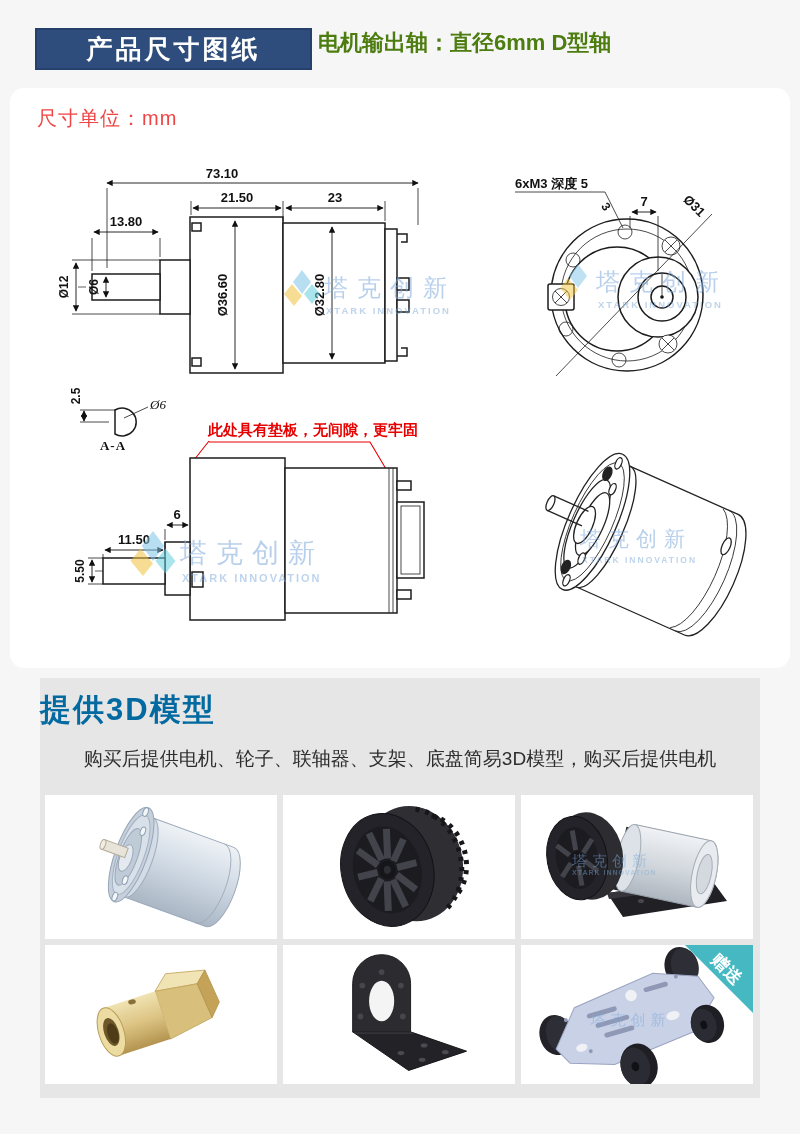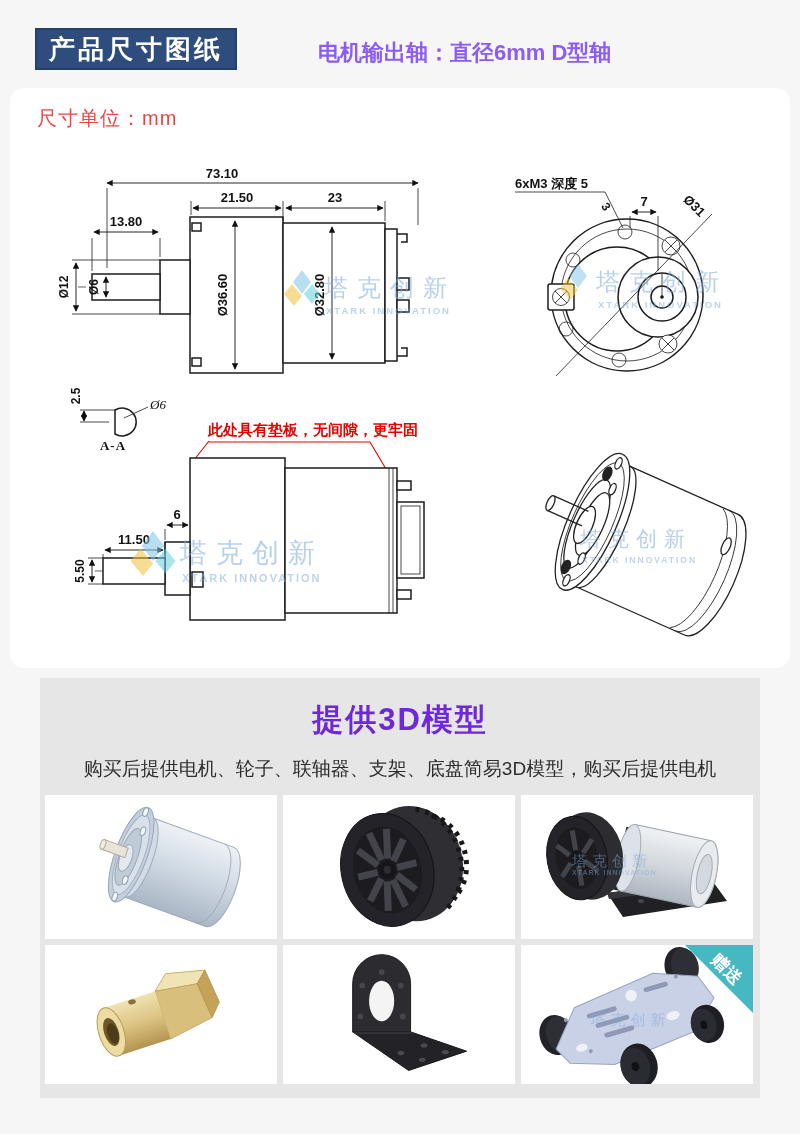--- a/index.html
+++ b/index.html
@@ -1,40 +1,40 @@
 <!DOCTYPE html>
 <html><head>
 <meta charset="utf-8">
 <style>
   html,body{margin:0;padding:0;background:#f6f6f7;font-family:"Liberation Sans",sans-serif;}
   .page{position:relative;width:800px;height:1134px;background:#f6f6f7;overflow:hidden;}
   
-  .badge{position:absolute;left:35px;top:28px;width:202px;height:42px;background:#2e4c7c;border:2px solid #24406b;
+  .badge{position:absolute;left:35px;top:28px;width:277px;height:42px;background:#2e4c7c;border:2px solid #24406b;
          color:#fff;font-size:26px;font-weight:bold;letter-spacing:3px;display:flex;align-items:center;justify-content:center;box-sizing:border-box;}
-  .subtitle{position:absolute;left:318px;top:38px;font-size:22px;font-weight:bold;color:#8b5cf6;}
+  .subtitle{position:absolute;left:318px;top:28px;font-size:22px;font-weight:bold;color:#4d7c0f;}
   
   .card{position:absolute;left:10px;top:88px;width:780px;height:580px;background:#fff;border-radius:14px;}
   .unit{position:absolute;left:27px;top:17px;font-size:20px;color:#ef4444;letter-spacing:1px;}
   svg.drawing{position:absolute;left:0;top:0;}
   .edge{fill:none;stroke:#1c1c1c;stroke-width:1.5;}
   .edgef{fill:#fff;stroke:#1c1c1c;stroke-width:1.5;}
   .thin{fill:none;stroke:#1c1c1c;stroke-width:.8;}
   .cl{fill:none;stroke:#1c1c1c;stroke-width:.7;stroke-dasharray:8 3 2 3;}
   .dim{fill:none;stroke:#111;stroke-width:.9;}
   text.dt{font:bold 13px "Liberation Sans",sans-serif;fill:#111;}
   text.dts{font:bold 12px "Liberation Sans",sans-serif;fill:#111;}
   text.serif{font:italic 13px "Liberation Serif",serif;fill:#111;}
   text.aa{font:bold 13px "Liberation Serif",serif;fill:#111;letter-spacing:1px;}
   .redl{fill:none;stroke:#e60000;stroke-width:1.1;}
   text.redt{font:bold 15px "Liberation Sans",sans-serif;fill:#e60000;}
   text.wmc{font:24px "Liberation Sans",sans-serif;letter-spacing:9px;fill:rgba(125,170,218,.55);}
   text.wme{font:bold 9.5px "Liberation Sans",sans-serif;letter-spacing:2px;fill:rgba(125,170,218,.5);}
   
   .models{position:absolute;left:40px;top:678px;width:720px;height:420px;background:#e6e6e7;}
-  .m-title{text-align:center;padding-top:21px;font-size:31px;font-weight:bold;color:#6d28d9;letter-spacing:2px;}
+  .m-title{padding-top:11px;font-size:31px;font-weight:bold;color:#0369a1;letter-spacing:2px;}
   .m-desc{text-align:center;margin-top:15px;font-size:19px;color:#2e2e2e;}
   .grid{position:absolute;left:5px;top:117px;width:710px;display:grid;grid-template-columns:232px 232px 232px;grid-template-rows:144px 139px;gap:6px;}
   .cell{background:#fff;position:relative;overflow:hidden;}
   .cell svg{display:block;width:100%;height:100%;}
   .ribbon{position:absolute;top:0;right:0;width:0;height:0;border-left:68px solid transparent;border-top:68px solid #45b8c2;}
   .ribbon-label{position:absolute;top:13px;right:8px;transform:rotate(45deg);color:#fff;font-size:17px;font-weight:bold;letter-spacing:1px;}
   .cell-wm{position:absolute;left:22%;top:40%;pointer-events:none;color:rgba(125,170,218,.5);font-size:15px;letter-spacing:5px;line-height:1.1;}
   .cell-wm .en{display:block;font-size:7px;letter-spacing:1px;font-weight:bold;color:rgba(125,170,218,.45);}
 </style>
 </head>

